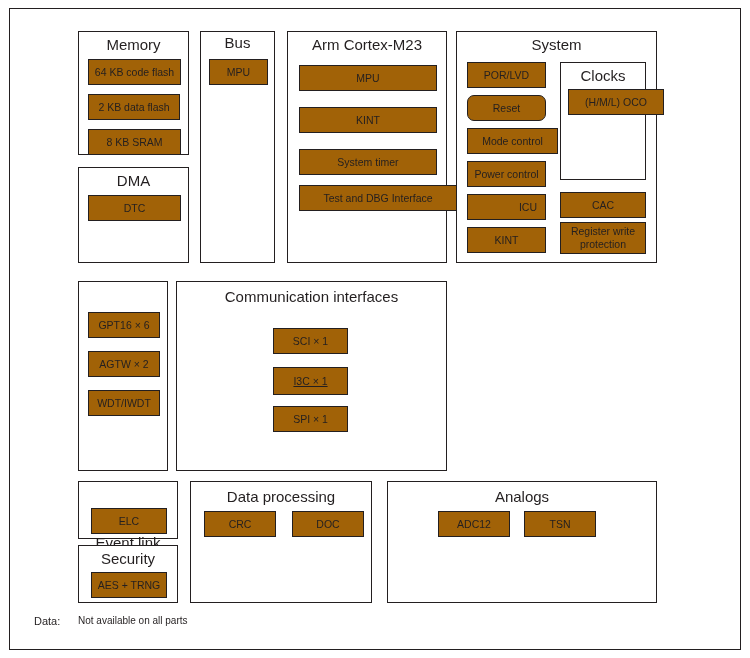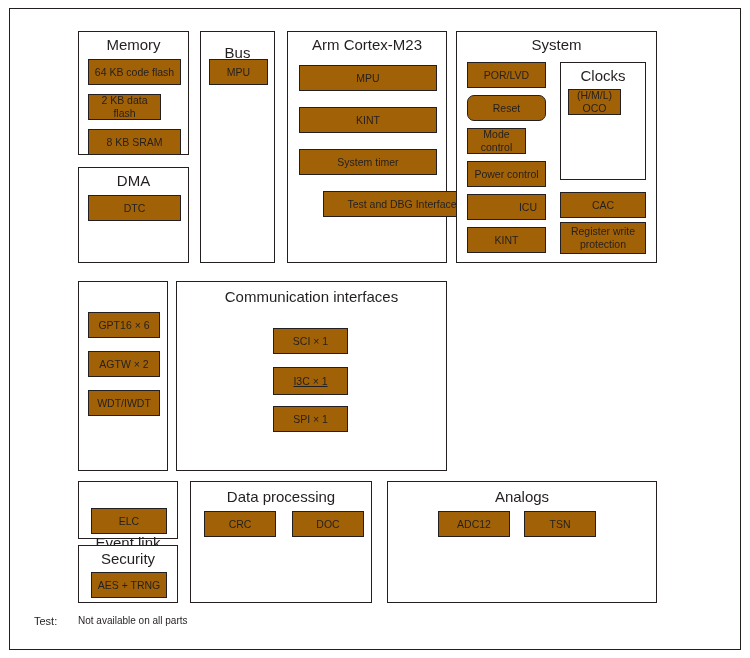--- a/index.html
+++ b/index.html
@@ -69,54 +69,54 @@
 </style>
 </head>
 <body>
 
 <div id="canvas">
   <div class="outer-frame"></div>
 
   <div class="grp" style="left:78px; top:31px; width:111px; height:124px;">
     <div class="grp-title" style="top:6px;">Memory</div>
     <div class="box" style="left:9px; top:27px; width:93px; height:26px;">64 KB code flash</div>
-    <div class="box" style="left:9px; top:62px; width:73px; height:26px;">2 KB data flash</div>
+    <div class="box" style="left:9px; top:62px; width:92px; height:26px;">2 KB data flash</div>
     <div class="box" style="left:9px; top:97px; width:93px; height:26px;">8 KB SRAM</div>
   </div>
 
   <div class="grp" style="left:78px; top:167px; width:111px; height:96px;">
     <div class="grp-title" style="top:6px;">DMA</div>
     <div class="box" style="left:9px; top:27px; width:93px; height:26px;">DTC</div>
   </div>
 
   <div class="grp" style="left:200px; top:31px; width:75px; height:232px;">
-    <div class="grp-title" style="top:14px;text-align:center;">Bus</div>
+    <div class="grp-title" style="top:4px;text-align:center;">Bus</div>
     <div class="box" style="left:8px; top:27px; width:59px; height:26px;">MPU</div>
   </div>
 
   <div class="grp" style="left:287px; top:31px; width:160px; height:232px;">
     <div class="grp-title" style="top:6px;">Arm Cortex-M23</div>
     <div class="box" style="left:11px; top:33px; width:138px; height:26px;">MPU</div>
     <div class="box" style="left:11px; top:75px; width:138px; height:26px;">KINT</div>
     <div class="box" style="left:11px; top:117px; width:138px; height:26px;">System timer</div>
-    <div class="box" style="left:11px; top:159px; width:158px; height:26px;margin-left:24px;">Test and DBG Interface</div>
+    <div class="box" style="left:11px; top:153px; width:158px; height:26px;">Test and DBG Interface</div>
   </div>
 
   <div class="grp" style="left:456px; top:31px; width:201px; height:232px;">
     <div class="grp-title" style="top:6px;">System</div>
     <div class="box" style="left:10px; top:30px; width:79px; height:26px;">POR/LVD</div>
     <div class="box" style="left:10px; top:63px; width:79px; height:26px;border-radius:7px;">Reset</div>
-    <div class="box" style="left:10px; top:96px; width:59px; height:26px;">Mode control</div>
+    <div class="box" style="left:10px; top:96px; width:91px; height:26px;">Mode control</div>
     <div class="box" style="left:10px; top:129px; width:79px; height:26px;">Power control</div>
     <div class="box" style="left:10px; top:162px; width:79px; height:26px;padding-left:45px;">ICU</div>
     <div class="box" style="left:10px; top:195px; width:79px; height:26px;">KINT</div>
 
     <div class="grp" style="left:103px; top:30px; width:86px; height:118px;">
       <div class="grp-title" style="top:6px;">Clocks</div>
-      <div class="box" style="left:7px; top:26px; width:53px; height:26px;">(H/M/L) OCO</div>
+      <div class="box" style="left:7px; top:26px; width:96px; height:26px;">(H/M/L) OCO</div>
     </div>
 
     <div class="box" style="left:103px; top:160px; width:86px; height:26px;">CAC</div>
     <div class="box" style="left:103px; top:190px; width:86px; height:32px;">Register write protection</div>
   </div>
 
   <div class="grp" style="left:78px; top:281px; width:90px; height:190px;">
     <div class="grp-title" style="top:0;margin-top:40px;">Timers</div>
     <div class="box" style="left:9px; top:30px; width:72px; height:26px;">GPT16 × 6</div>
     <div class="box" style="left:9px; top:69px; width:72px; height:26px;">AGTW × 2</div>
@@ -145,15 +145,15 @@
     <div class="box" style="left:13px; top:29px; width:72px; height:26px;">CRC</div>
     <div class="box" style="left:101px; top:29px; width:72px; height:26px;">DOC</div>
   </div>
 
   <div class="grp" style="left:387px; top:481px; width:270px; height:122px;">
     <div class="grp-title" style="top:8px;">Analogs</div>
     <div class="box" style="left:50px; top:29px; width:72px; height:26px;">ADC12</div>
     <div class="box" style="left:136px; top:29px; width:72px; height:26px;">TSN</div>
   </div>
 
-  <div class="note-label" style="left:34px; top:615px;">Test:</div>
+  <div class="note-label" style="left:34px; top:615px;">Data:</div>
   <div class="note-text" style="left:78px; top:615px;">Not available on all parts</div>
 </div>
 
 </body></html>

